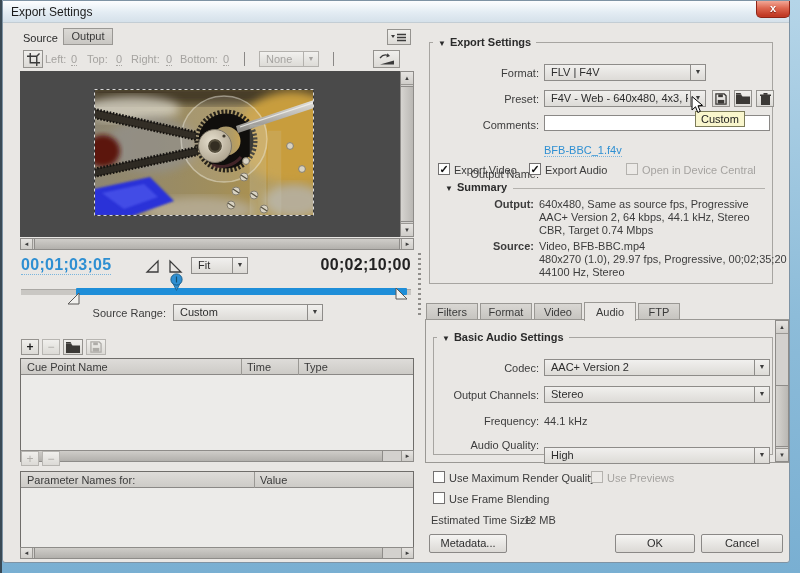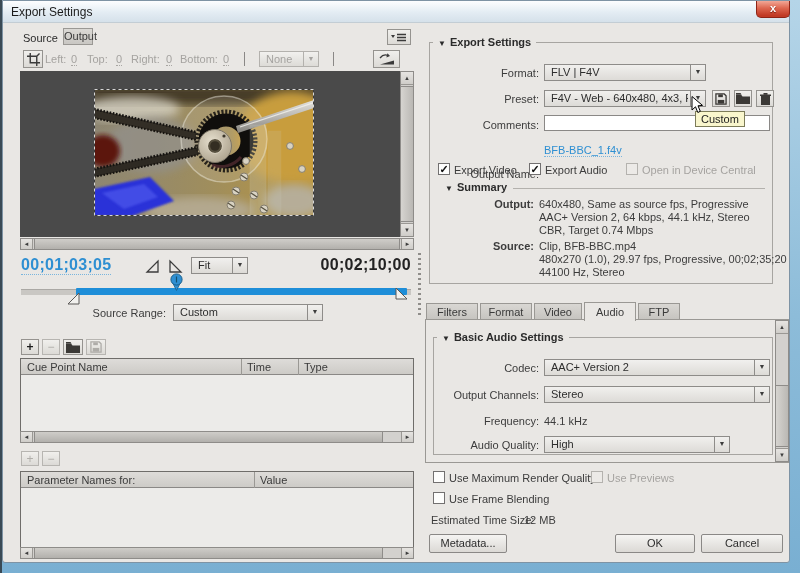--- a/index.html
+++ b/index.html
@@ -92,21 +92,21 @@
 <div class="edge-strip"></div>
 
 <div class="window">
 
   <div class="titlebar">
     <div class="title">Export Settings</div>
     <div class="close-btn">x</div>
   </div>
 
   <div class="lbl" style="left:20px; top:31px; color:#2b2b2b;">Source</div>
-  <div class="abs" style="left:60px; top:27px; width:30px; height:17px; background:linear-gradient(180deg,#dbd9d5,#c9c7c3); border:1px solid #9a9894; font-size:11px; color:#3a3a3a; text-align:center; line-height:15px;">Output</div>
+  <div class="abs" style="left:60px; top:27px; width:50px; height:17px; background:linear-gradient(180deg,#dbd9d5,#c9c7c3); border:1px solid #9a9894; font-size:11px; color:#3a3a3a; text-align:center; line-height:15px;">Output</div>
   <div class="tool" style="left:384px; top:28px; width:24px; height:16px;">
     <svg width="16" height="9" viewBox="0 0 16 9">
         <path d="M0,2 l4,0 l-2,3 z" fill="#3a3a3a"></path>
         <path d="M6,1.5 h9 M6,4.5 h9 M6,7.5 h9" stroke="#3a3a3a" stroke-width="1.4"></path>
       </svg>
   </div>
 
   <div class="tool" style="left:20px; top:49px; width:20px; height:18px;">
     <svg width="13" height="13" viewBox="0 0 14 14">
         <path d="M3.5,0 V10.5 H14 M0,3.5 H10.5 V14 M10.5,3.5 L13.5,0.5" stroke="#3a3a3a" fill="none" stroke-width="1.5"></path>
@@ -279,21 +279,21 @@
       </svg>
   </div>
   <div class="tool off" style="left:83px; top:338px; width:20px; height:16px;">
     <svg width="12" height="12" viewBox="0 0 13 13">
         <path d="M1,1 h9 l2,2 v9 h-11 z" fill="none" stroke="#aeaca8" stroke-width="1.4"></path>
         <rect x="3.5" y="1.5" width="5" height="3" fill="#aeaca8"></rect>
         <rect x="3" y="7.5" width="7" height="4" fill="#aeaca8"></rect>
       </svg>
   </div>
 
-  <div class="tbl" style="left:17px; top:357px; width:394px; height:85px;">
+  <div class="tbl" style="left:17px; top:357px; width:394px; height:104px;">
     <div class="tbl-head">
       <span class="h" style="left:6px;">Cue Point Name</span>
       <span class="h" style="left:226px;">Time</span>
       <span class="h" style="left:283px;">Type</span>
       <div class="colsep" style="left:220px;"></div>
       <div class="colsep" style="left:277px;"></div>
     </div>
     <div class="hsb" style="left:-1px; bottom:-1px; width:394px;">
       <div class="cap l">◄</div>
       <div class="cap rr">►</div>
@@ -376,21 +376,21 @@
 
   <div class="fs-legend" style="left:437px; top:180px;"><span class="tri">▼</span><span>Summary</span></div>
   <div class="abs" style="left:510px; top:187px; width:252px; height:1px; background:#b3b1ad;"></div>
 
   <div class="lbl r b" style="left:426px; top:197px; width:105px;">Output:</div>
   <div class="lbl" style="left:536px; top:197px;">640x480, Same as source fps, Progressive</div>
   <div class="lbl" style="left:536px; top:210px;">AAC+ Version 2, 64 kbps, 44.1 kHz, Stereo</div>
   <div class="lbl" style="left:536px; top:223px;">CBR, Target 0.74 Mbps</div>
 
   <div class="lbl r b" style="left:426px; top:239px; width:105px;">Source:</div>
-  <div class="lbl" style="left:536px; top:239px;">Clip, BFB-BBC.mp4</div>
+  <div class="lbl" style="left:536px; top:239px;">Video, BFB-BBC.mp4</div>
   <div class="lbl" style="left:536px; top:252px;">480x270 (1.0), 29.97 fps, Progressive, 00;02;35;20</div>
   <div class="lbl" style="left:536px; top:265px;">44100 Hz, Stereo</div>
 
   <div class="rtab" style="left:423px; width:52px;">Filters</div>
   <div class="rtab" style="left:477px; width:52px;">Format</div>
   <div class="rtab" style="left:531px; width:48px;">Video</div>
   <div class="rtab active" style="left:581px; width:52px;">Audio</div>
   <div class="rtab" style="left:635px; width:42px;">FTP</div>
 
   <div class="panel-box" style="left:422px; top:318px; width:364px; height:144px;"></div>
@@ -407,21 +407,21 @@
   <div class="lbl r" style="left:426px; top:388px; width:110px; z-index:5;">Output Channels:</div>
   <div class="dd" style="left:541px; top:385px; width:226px; height:17px; z-index:5;">
     <span class="txt">Stereo</span>
     <span class="arr">▼</span>
   </div>
 
   <div class="lbl r" style="left:426px; top:414px; width:110px; z-index:5;">Frequency:</div>
   <div class="lbl" style="left:541px; top:414px; z-index:5;">44.1 kHz</div>
 
   <div class="lbl r" style="left:426px; top:438px; width:110px; z-index:5;">Audio Quality:</div>
-  <div class="dd" style="left:541px; top:435px; width:186px; height:17px; z-index:5;">
+  <div class="dd" style="left:541px; top:446px; width:226px; height:17px; z-index:5;">
     <span class="txt">High</span>
     <span class="arr">▼</span>
   </div>
 
   <div class="vsb" style="left:772px; top:319px; height:142px; z-index:5;">
     <div class="cap t">▲</div>
     <div class="cap b">▼</div>
     <div class="thumb" style="top:64px; height:62px;"></div>
   </div>
 

